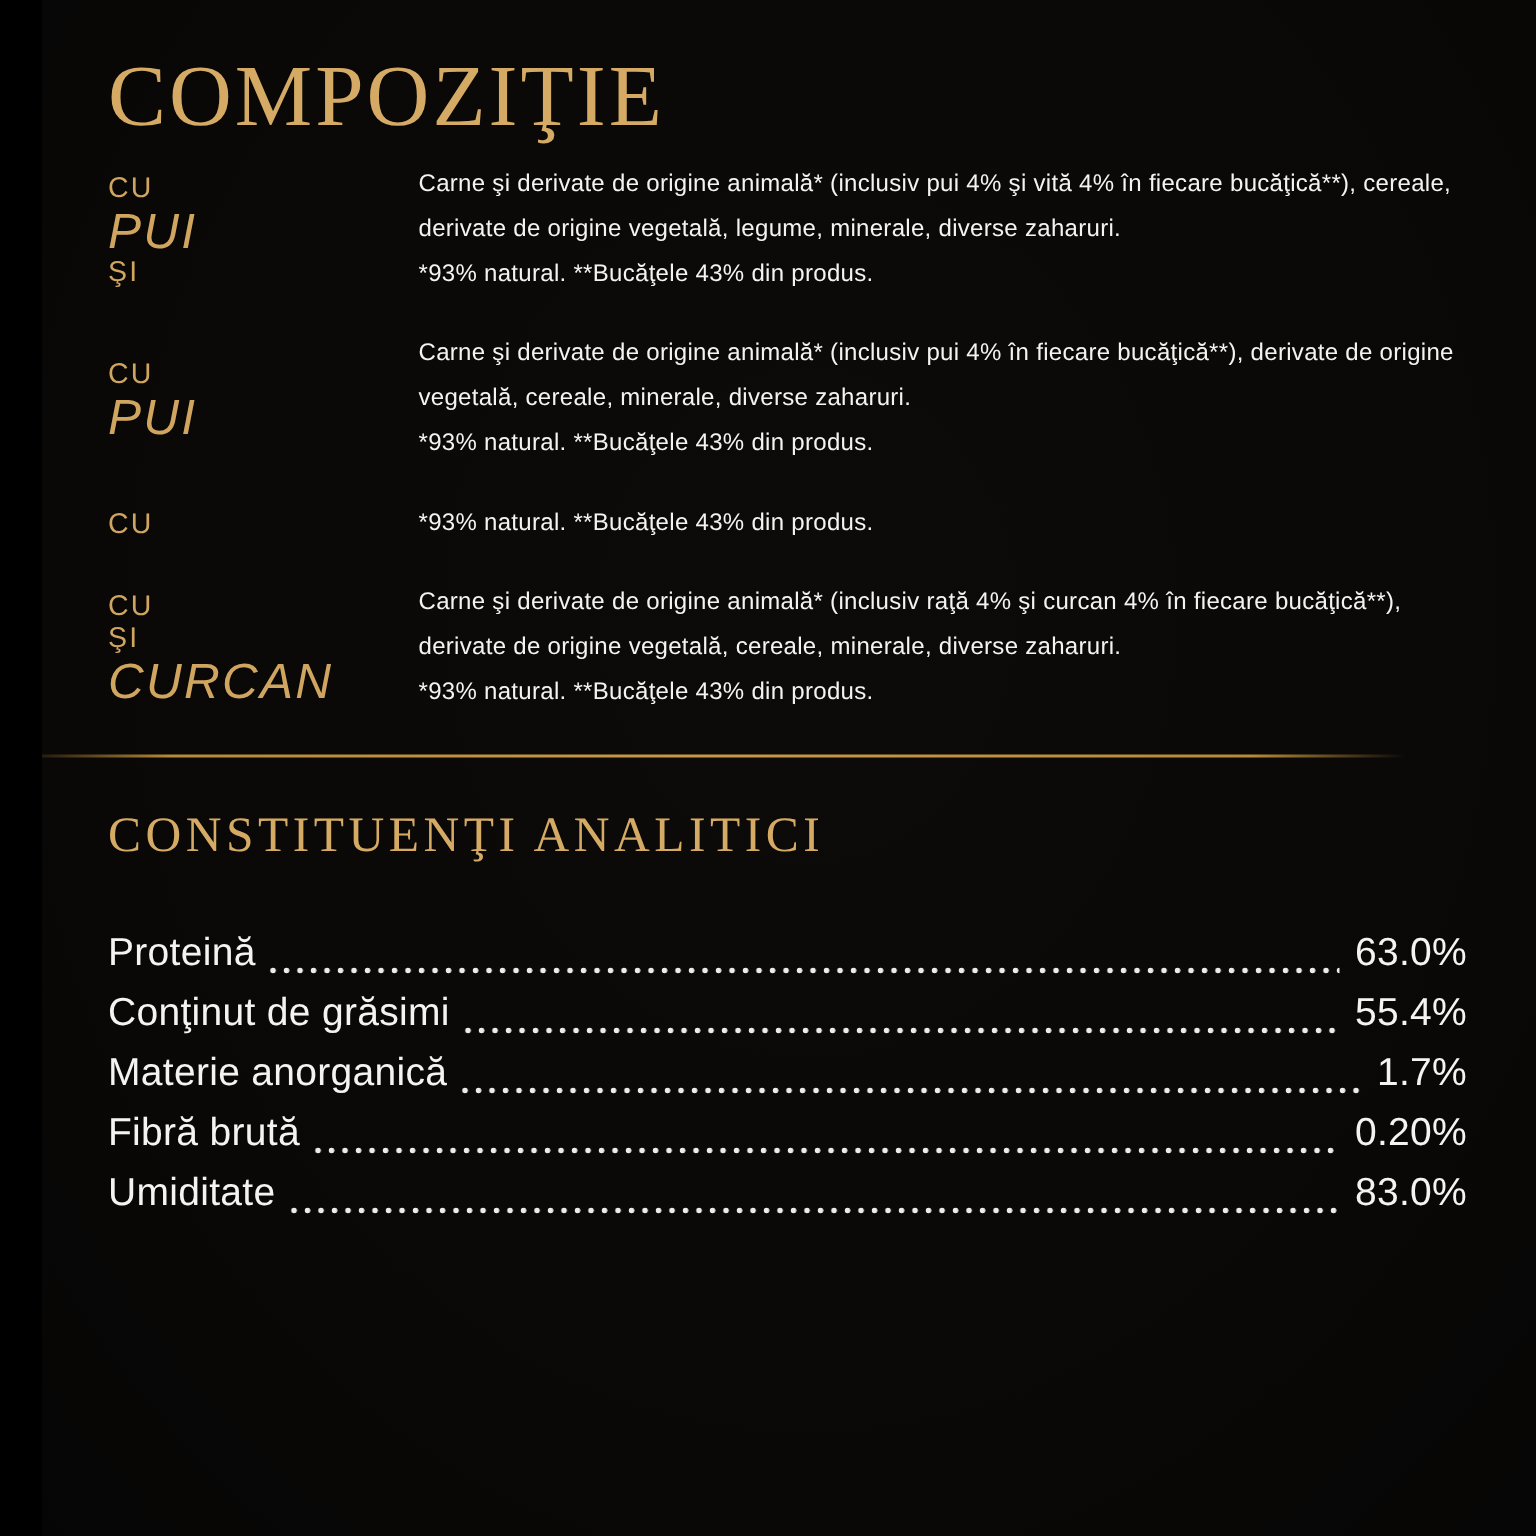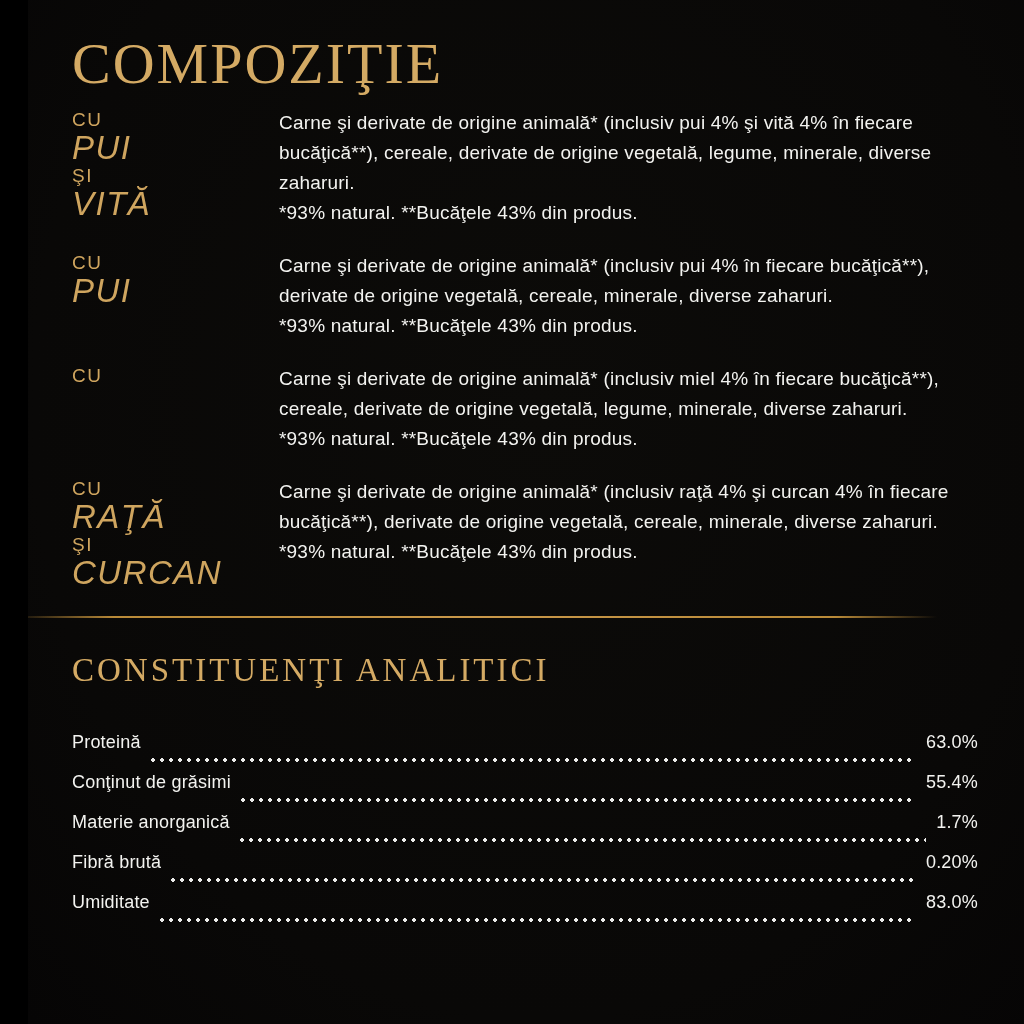--- a/index.html
+++ b/index.html
@@ -37,21 +37,21 @@
     letter-spacing: 3px;
     margin-top: 24px;
   }
   .sections {
     display: flex;
     flex-direction: column;
     gap: 23px;
   }
   .section {
     display: flex;
-    align-items: flex-start;
+    align-items: center;
   }
   .label-col {
     flex: 0 0 207px;
     display: flex;
     flex-direction: column;
     color: #cfa55f;
     padding-top: 1px;
   }
   .lab-small {
     font-size: 19px;
@@ -60,21 +60,21 @@
   }
   .lab-large {
     font-size: 33px;
     line-height: 35px;
     letter-spacing: 1.5px;
     font-weight: 400;
     font-style: italic;
   }
   .desc-col {
     flex: 1;
-    font-size: 19px;
+    font-size: 16px;
     line-height: 30px;
     letter-spacing: 0.2px;
   }
   .desc-col p { margin: 0; }
   .divider {
     position: relative;
     left: -60px;
     width: 925px;
     height: 2px;
     margin-top: 26px;
@@ -87,21 +87,21 @@
   }
   .table {
     margin-top: 34px;
     display: flex;
     flex-direction: column;
   }
   .row {
     display: flex;
     align-items: baseline;
     height: 40px;
-    font-size: 18px;
+    font-size: 26px;
     letter-spacing: 0.2px;
     text-align: right;
   }
   .rlabel { white-space: nowrap; }
   .dots {
     flex: 1;
     height: 6px;
     align-self: flex-end;
     margin: 0 10px 9px 9px;
     background-image: radial-gradient(circle at 3px 3px, #ececea 1.7px, rgba(0,0,0,0) 2.1px);
@@ -118,21 +118,20 @@
 
   <h1 class="title-serif">COMPOZIŢIE</h1>
 
   <div class="sections">
 
     <div class="section">
       <div class="label-col">
         <span class="lab-small">CU</span>
         <span class="lab-large">PUI</span>
         <span class="lab-small">ŞI</span>
-        <span class="lab-large">VITĂ</span>
       </div>
       <div class="desc-col">
         <p>Carne şi derivate de origine animală* (inclusiv pui 4% şi vită 4% în fiecare bucăţică**), cereale, derivate de origine vegetală, legume, minerale, diverse zaharuri.</p>
         <p>*93% natural. **Bucăţele 43% din produs.</p>
       </div>
     </div>
 
     <div class="section">
       <div class="label-col">
         <span class="lab-small">CU</span>
@@ -142,29 +141,27 @@
         <p>Carne şi derivate de origine animală* (inclusiv pui 4% în fiecare bucăţică**), derivate de origine vegetală, cereale, minerale, diverse zaharuri.</p>
         <p>*93% natural. **Bucăţele 43% din produs.</p>
       </div>
     </div>
 
     <div class="section">
       <div class="label-col">
         <span class="lab-small">CU</span>
       </div>
       <div class="desc-col">
-        <p>Carne şi derivate de origine animală* (inclusiv miel 4% în fiecare bucăţică**), cereale, derivate de origine vegetală, legume, minerale, diverse zaharuri.</p>
-        <p>*93% natural. **Bucăţele 43% din produs.</p>
-      </div>
-    </div>
-
-    <div class="section">
-      <div class="label-col">
-        <span class="lab-small">CU</span>
-        <span class="lab-large">RAŢĂ</span>
+        <p>*93% natural. **Bucăţele 43% din produs.</p>
+      </div>
+    </div>
+
+    <div class="section">
+      <div class="label-col">
+        <span class="lab-small">CU</span>
         <span class="lab-small">ŞI</span>
         <span class="lab-large">CURCAN</span>
       </div>
       <div class="desc-col">
         <p>Carne şi derivate de origine animală* (inclusiv raţă 4% şi curcan 4% în fiecare bucăţică**), derivate de origine vegetală, cereale, minerale, diverse zaharuri.</p>
         <p>*93% natural. **Bucăţele 43% din produs.</p>
       </div>
     </div>
 
   </div>

